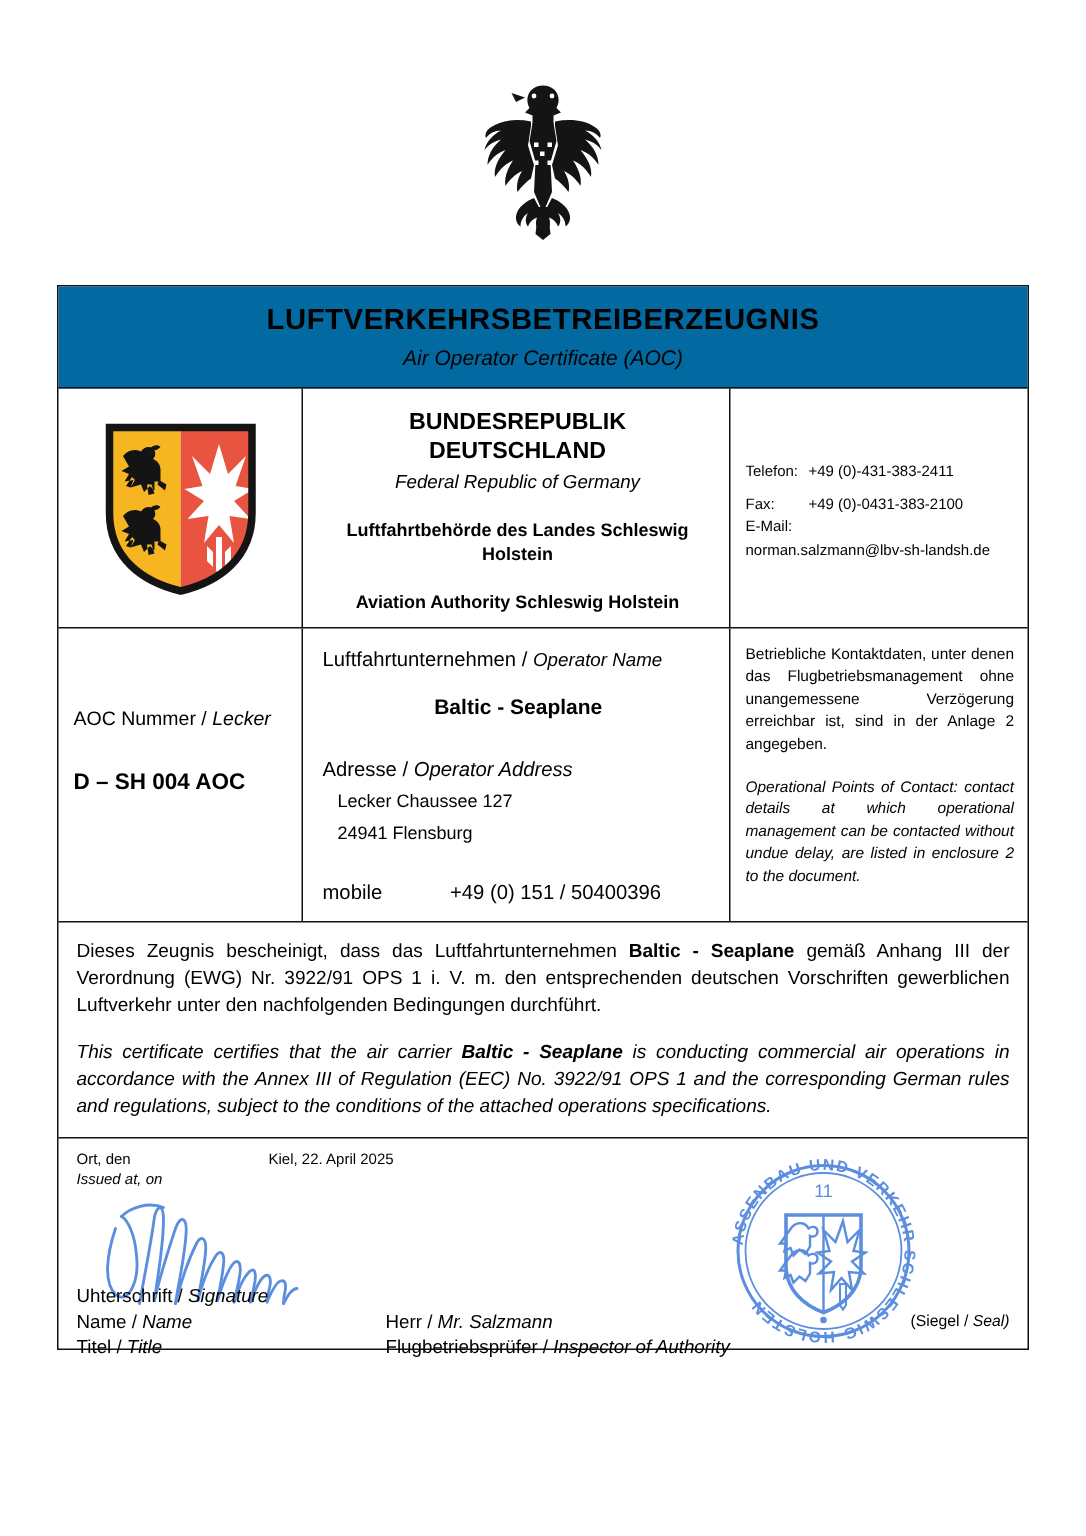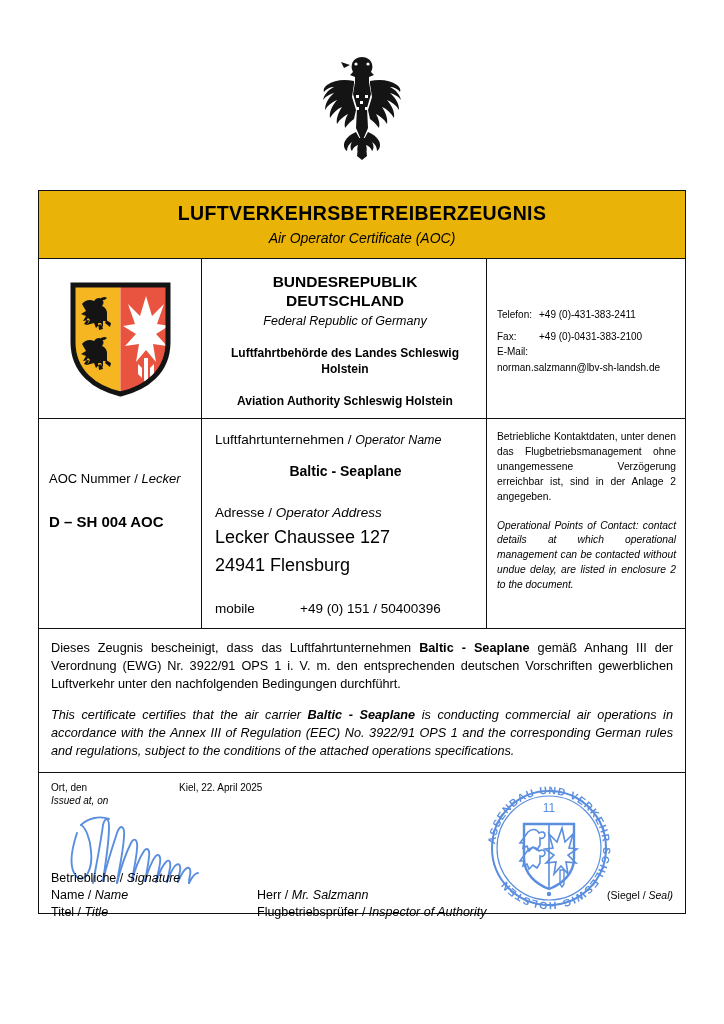--- a/index.html
+++ b/index.html
@@ -38,21 +38,21 @@
     box-sizing: border-box;
     background: #fff;
   }
 
   .row { display: flex; }
   .brd-b { border-bottom: 1.4px solid #111; }
   .brd-r { border-right: 1.4px solid #111; }
 
   
   .title-band {
-    background: #eab308;
+    background: #0369a1;
     padding: 10px 0 12px 0;
     text-align: center;
   }
   .title-main {
     font-size: 19.5px;
     font-weight: bold;
     letter-spacing: 0.4px;
     line-height: 1.25;
   }
   .title-sub {
@@ -129,21 +129,21 @@
   }
   .op-label { font-size: 13.5px; }
   .op-label em { font-style: italic; font-size: 12.5px; }
   .op-name {
     font-size: 14px;
     font-weight: bold;
     text-align: center;
     margin-top: 16px;
   }
   .addr-label { font-size: 13.5px; margin-top: 26px; }
-  .addr-line { font-size: 18px; margin-top: 7px; }
+  .addr-line { font-size: 12px; margin-top: 7px; margin-left: 10px; }
   .mobile-row { display: flex; margin-top: 25px; font-size: 13.5px; }
   .mobile-key { width: 85px; flex: none; }
 
   .cell-opoc {
     flex: 1;
     box-sizing: border-box;
     padding: 11px 9px 10px 10px;
     font-size: 10.3px;
     line-height: 1.45;
     text-align: justify;
@@ -383,21 +383,21 @@
             <path d="M-21 -24 c4 -4 9 -3 11 1 c3 -2 6 -1 6 2 c0 3 -3 4 -5 3 l0 7 l-3 5 l-4 -3 l-4 4 l-2 -5 l-4 2 l1 -5 l-4 0 z"></path>
             <path d="M-21 -6 c4 -4 9 -3 11 1 c3 -2 6 -1 6 2 c0 3 -3 4 -5 3 l0 7 l-3 5 l-4 -3 l-4 4 l-2 -5 l-4 2 l1 -5 l-4 0 z"></path>
           </g>
           <path d="M13 -28 L16 -14 L24 -22 L20 -8 L28 -7 L19 -1 L27 7 L17 6 L19 18 L12 10 L5 18 L7 6 L-3 7 L5 -1 L-4 -7 L4 -8 L0 -22 L8 -14 Z" fill="none" stroke="#5b8ede" stroke-width="1.6"></path>
           <path d="M11 14 L15 14 L15 28 L13 31 L11 28 Z" fill="none" stroke="#5b8ede" stroke-width="1.4"></path>
         </g>
       </svg>
     </div>
 
     <div class="sig-labels">
-      <div><span>Betriebliche / </span><span class="en">Signature</span></div>
+      <div><span>Uhterschrift / </span><span class="en">Signature</span></div>
       <div><span>Name / </span><span class="en">Name</span></div>
       <div><span>Titel / </span><span class="en">Title</span></div>
     </div>
 
     <div class="sig-values">
       <div><span>Herr / </span><span class="en">Mr. Salzmann</span></div>
       <div><span>Flugbetriebsprüfer / </span><span class="en">Inspector of Authority</span></div>
     </div>
 
     <div class="seal-caption"><span>(Siegel / </span><span class="en">Seal)</span></div>

